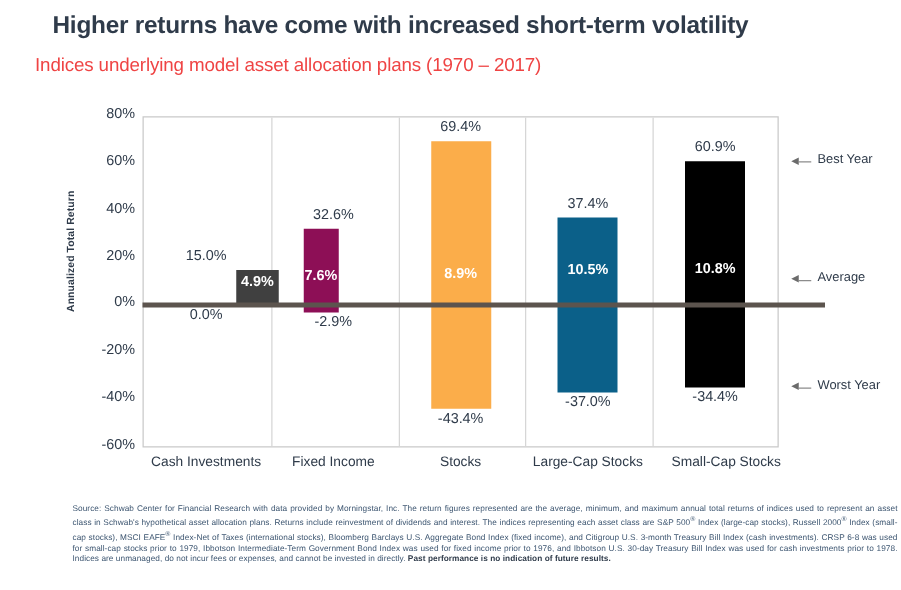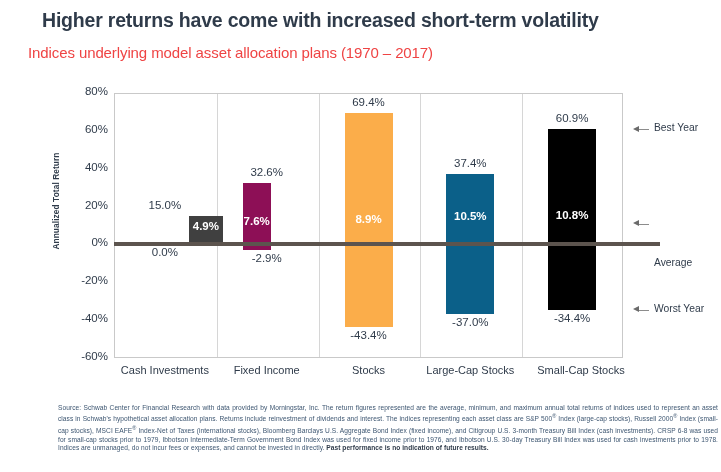--- a/index.html
+++ b/index.html
@@ -228,21 +228,21 @@
         <div>Small-Cap Stocks</div>
       </div>
     </div>
 
   <div id="annots">
       <div class="annot-arrow-tail" style="top: 129.154px;"></div>
       <div class="annot-arrow" style="top: 125.654px;"></div>
       <div class="annot" style="top: 122.154px;">Best Year</div>
       <div class="annot-arrow-tail" style="top: 223.986px;"></div>
       <div class="annot-arrow" style="top: 220.486px;"></div>
-      <div class="annot" style="top: 216.986px; margin-top: 40px;">Average</div>
+      <div class="annot" style="top: 216.986px;">Average</div>
       <div class="annot-arrow-tail" style="top: 309.543px;"></div>
       <div class="annot-arrow" style="top: 306.043px;"></div>
       <div class="annot" style="top: 302.543px;">Worst Year</div>
     </div>
 
   <div class="footnote">
     <span>Source: Schwab Center for Financial Research with data provided by Morningstar, Inc. The return figures represented are the average, minimum, and maximum annual total returns of indices used to represent an asset class in Schwab's hypothetical asset allocation plans.  Returns include reinvestment of dividends and interest. The indices representing each asset class are S&amp;P 500</span><sup>®</sup><span> Index (large-cap stocks), Russell 2000</span><sup>®</sup><span> Index (small-cap stocks), MSCI EAFE</span><sup>®</sup><span> Index-Net of Taxes (international stocks), Bloomberg Barclays U.S. Aggregate Bond Index (fixed income), and Citigroup U.S. 3-month Treasury Bill Index (cash investments).  CRSP 6-8 was used for small-cap stocks prior to 1979, Ibbotson Intermediate-Term Government Bond Index was used for fixed income prior to 1976, and Ibbotson U.S. 30-day Treasury Bill Index was used for cash investments prior to 1978.  Indices are unmanaged, do not incur fees or expenses, and cannot be invested in directly. </span><b>Past performance is no indication of future results.</b>
   </div>
 
 </div>

